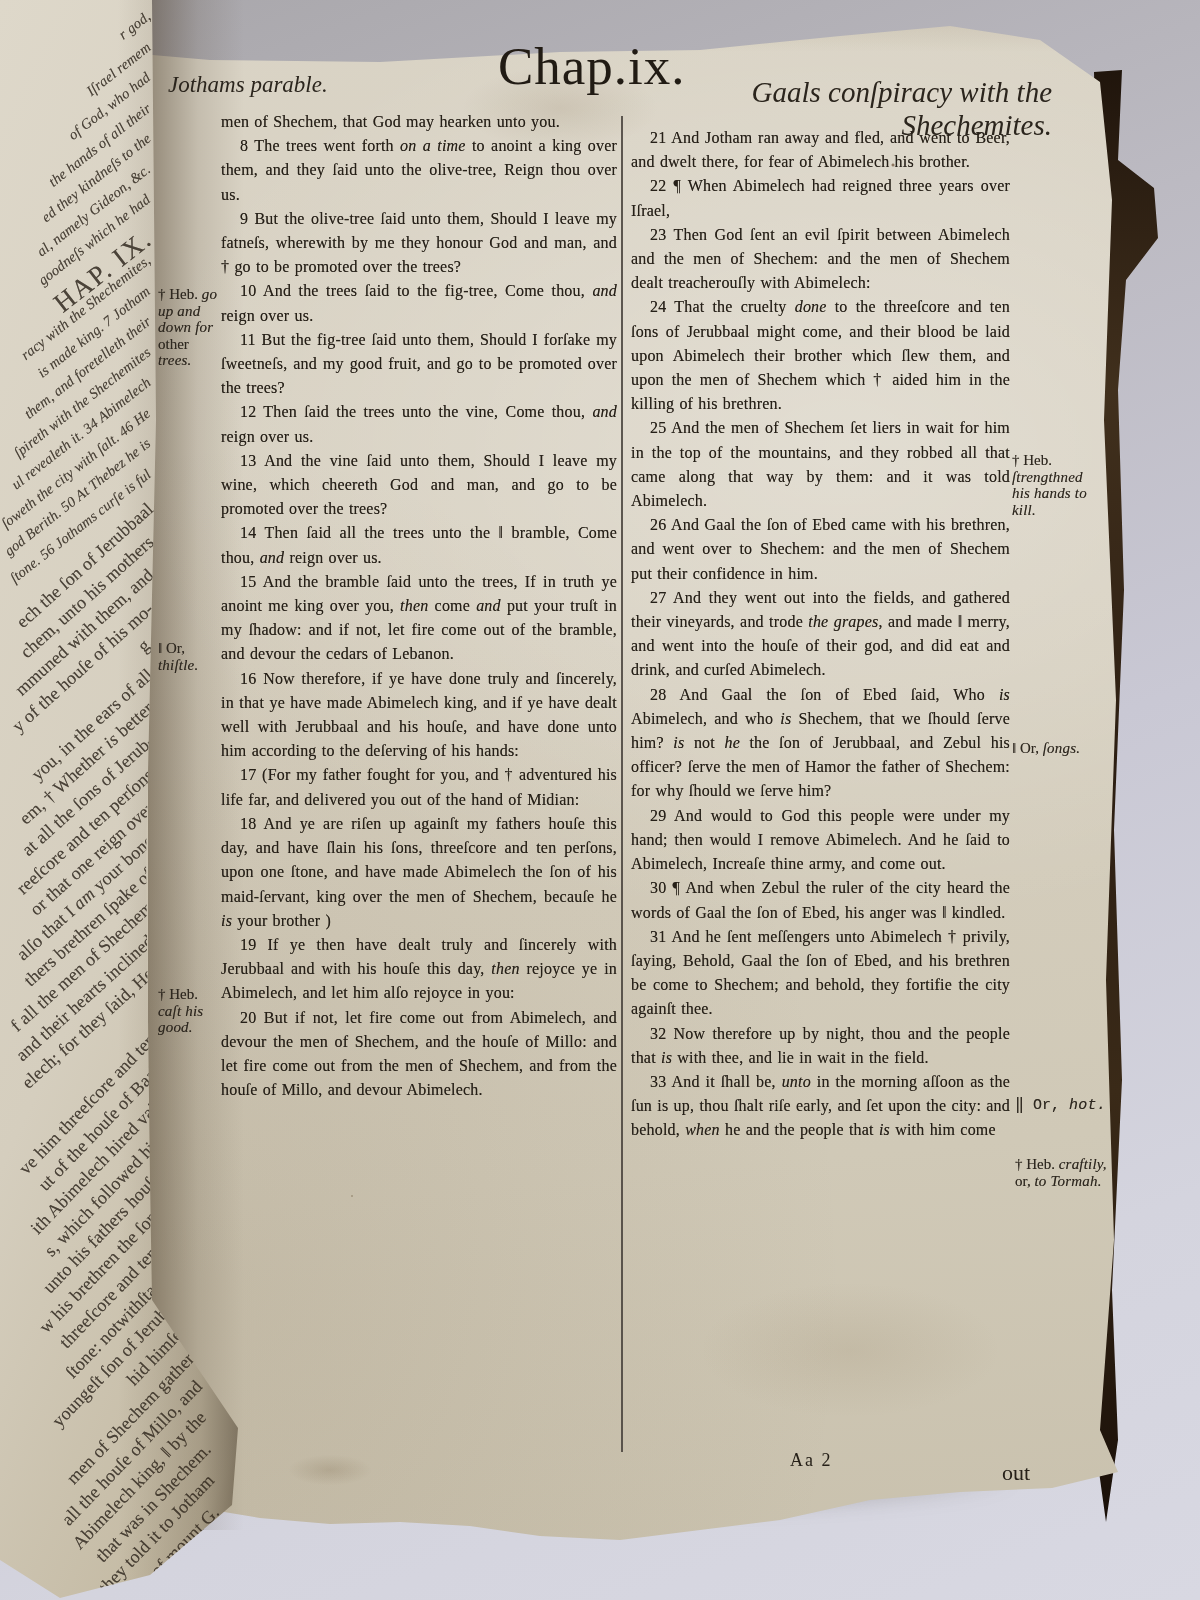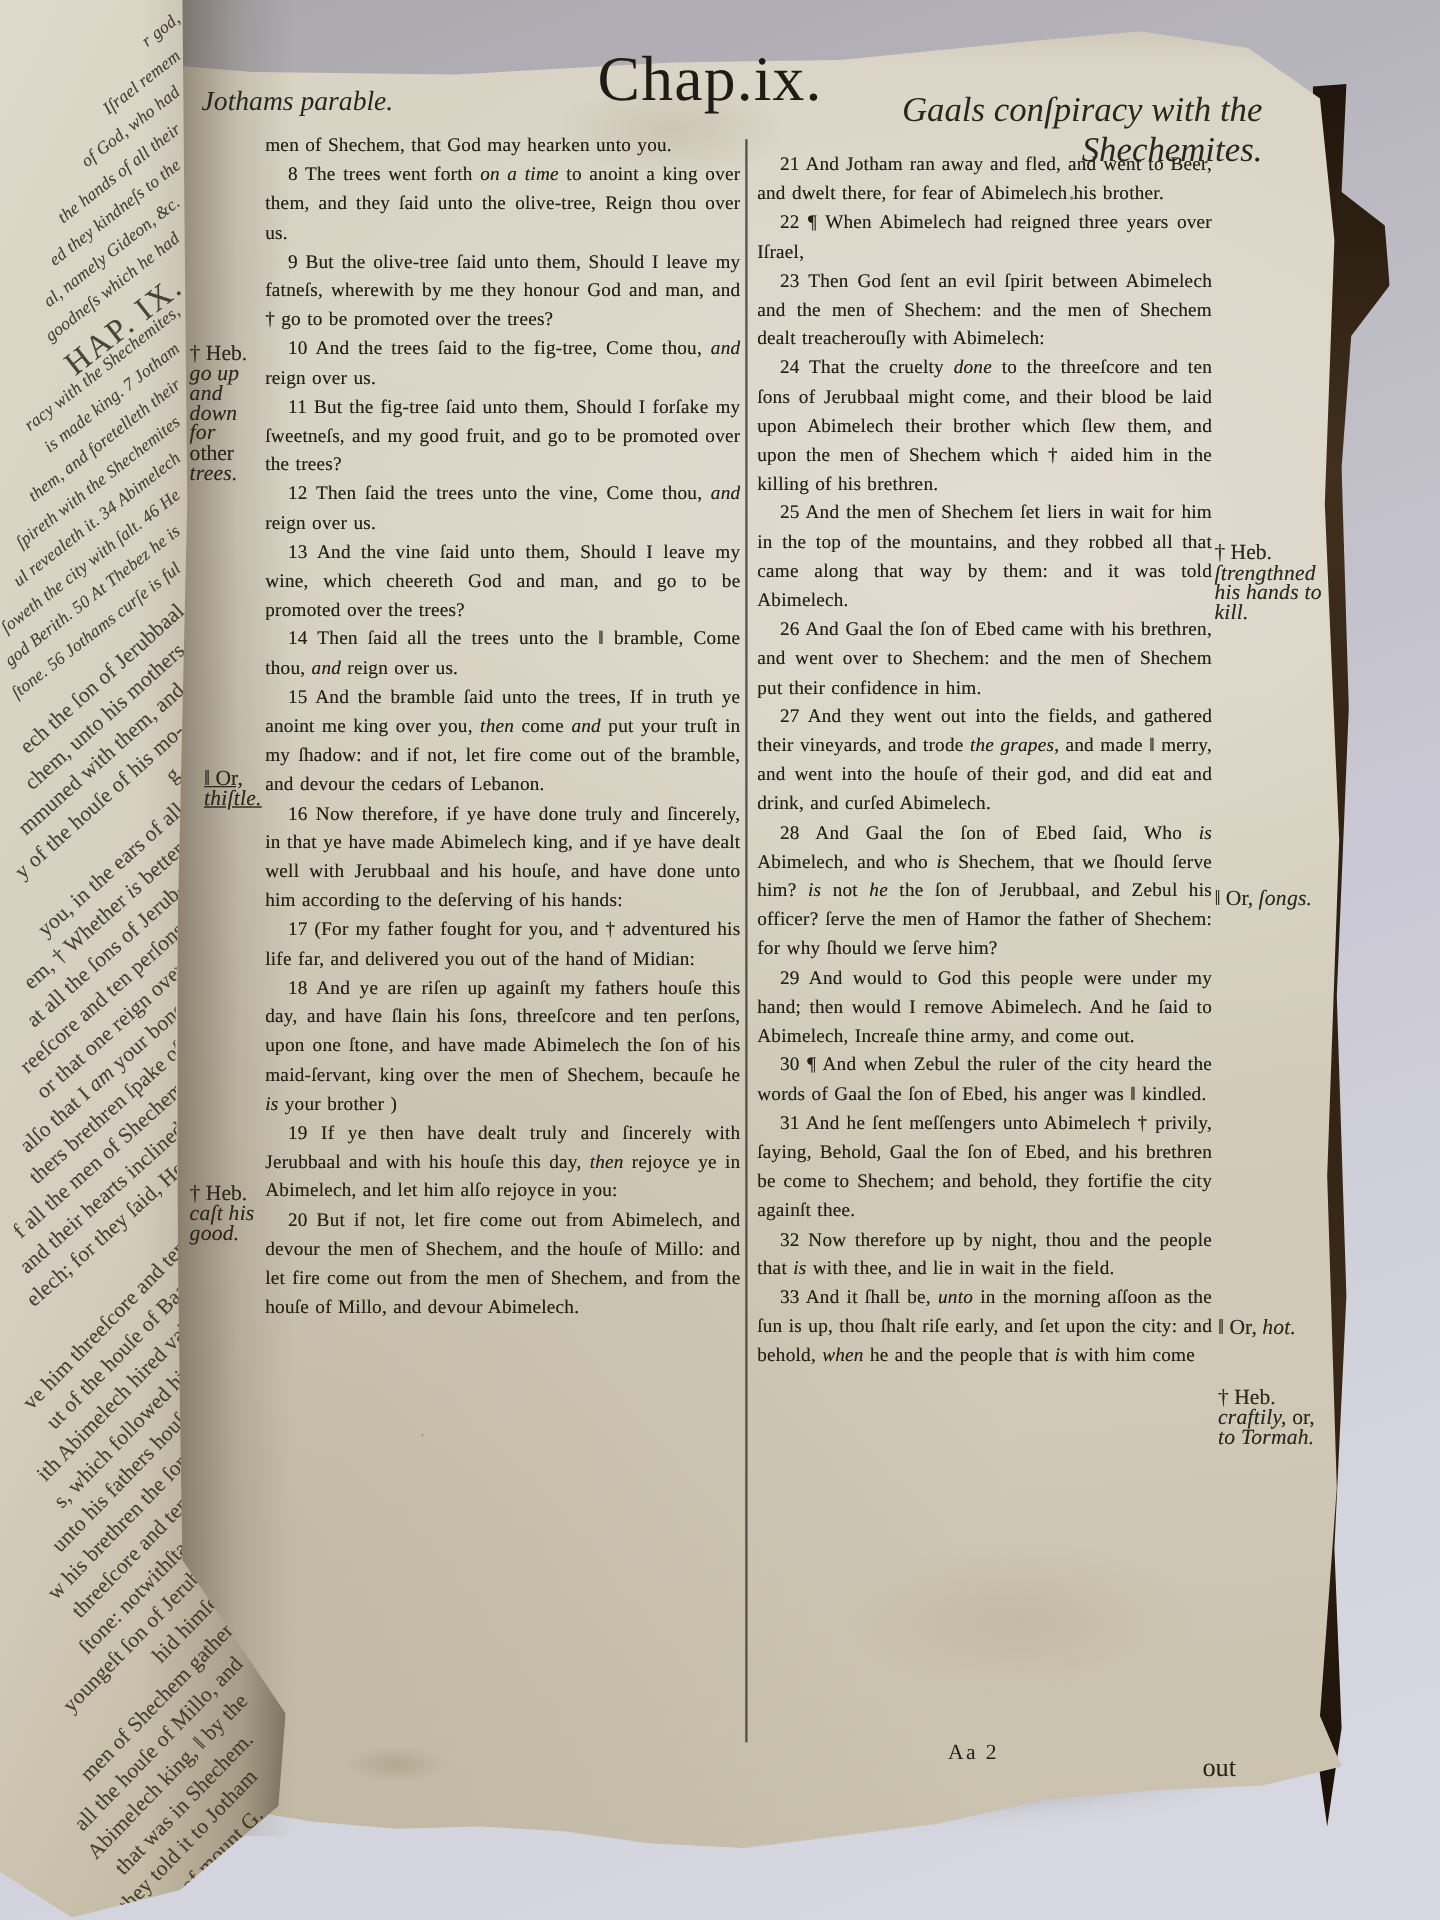--- a/index.html
+++ b/index.html
@@ -46,21 +46,21 @@
   .chapter-heading{position:absolute;left:498px;top:36px;font-size:53px;color:#211b14;z-index:8;letter-spacing:1px;}
   .running-title-right{position:absolute;left:712px;top:76px;width:340px;text-align:right;font-style:italic;font-size:29px;color:#2b251d;z-index:8;}
   .col{position:absolute;z-index:8;color:#262018;font-size:16px;line-height:24.2px;
     text-align:justify;word-spacing:1px;letter-spacing:.2px;
     text-shadow:0 0 .4px rgba(35,28,20,.55);}
   .col p{margin:0;text-indent:19px;}
   .col p.noindent{text-indent:0;}
   .col-left{left:221px;top:110px;width:396px;}
   .col-right{left:631px;top:126px;width:379px;}
   .col-rule{position:absolute;left:621px;top:116px;width:1.6px;height:1336px;background:#45403a;opacity:.85;z-index:8;}
-  .margin-note{position:absolute;z-index:8;font-size:18px;line-height:16.6px;color:#2e2820;
+  .margin-note{position:absolute;z-index:8;font-size:15px;line-height:16.6px;color:#2e2820;
     text-shadow:0 0 .4px rgba(40,32,22,.5);}
   .margin-note i{letter-spacing:.2px;}
   .sig{position:absolute;left:790px;top:1450px;width:90px;text-align:left;font-size:18px;color:#262018;z-index:8;letter-spacing:2px;}
   .catchword{position:absolute;left:1002px;top:1460px;font-size:22px;color:#262018;z-index:8;}
   i{font-style:italic;}
 </style>
 </head>
 <body>
 
 <div class="stage">
@@ -155,19 +155,19 @@
       <p>29 And would to God this people were under my hand; then would I remove Abimelech. And he ſaid to Abimelech, Increaſe thine army, and come out.</p>
       <p>30 ¶ And when Zebul the ruler of the city heard the words of Gaal the ſon of Ebed, his anger was ‖ kindled.</p>
       <p>31 And he ſent meſſengers unto Abimelech † privily, ſaying, Behold, Gaal the ſon of Ebed, and his brethren be come to Shechem; and behold, they fortifie the city againſt thee.</p>
       <p>32 Now therefore up by night, thou and the people that <i>is</i> with thee, and lie in wait in the field.</p>
       <p>33 And it ſhall be, <i>unto</i> in the morning aſſoon as the ſun is up, thou ſhalt riſe early, and ſet upon the city: and behold, <i>when</i> he and the people that <i>is</i> with him come</p>
     </div>
 
   <div class="sig">Aa 2</div>
   <div class="catchword">out</div>
 <div class="margin-note" style="left: 158px; top: 286px; width: 60px;">† Heb. <i>go up and down for</i> other <i>trees.</i></div>
-    <div class="margin-note" style="left: 170px; top: 640px; width: 60px; text-decoration: underline;">‖ Or, <i>thiſtle.</i></div>
+    <div class="margin-note" style="left: 158px; top: 640px; width: 60px;">‖ Or, <i>thiſtle.</i></div>
     <div class="margin-note" style="left: 158px; top: 986px; width: 60px;">† Heb. <i>caſt his good.</i></div>
     <div class="margin-note" style="left: 1012px; top: 452px; width: 92px;">† Heb. <i>ſtrengthned his hands to kill.</i></div>
     <div class="margin-note" style="left: 1012px; top: 740px; width: 92px;">‖ Or, <i>ſongs.</i></div>
-    <div class="margin-note" style="left: 1015px; top: 1098px; width: 92px;">‖ Or, <i>hot.</i></div>
+    <div class="margin-note" style="left: 1015px; top: 1098px; width: 92px; font-family: Liberation Mono, monospace;">‖ Or, <i>hot.</i></div>
     <div class="margin-note" style="left: 1015px; top: 1156px; width: 92px;">† Heb. <i>craftily,</i> or, <i>to Tormah.</i></div>
   </div>
 
 </body></html>

